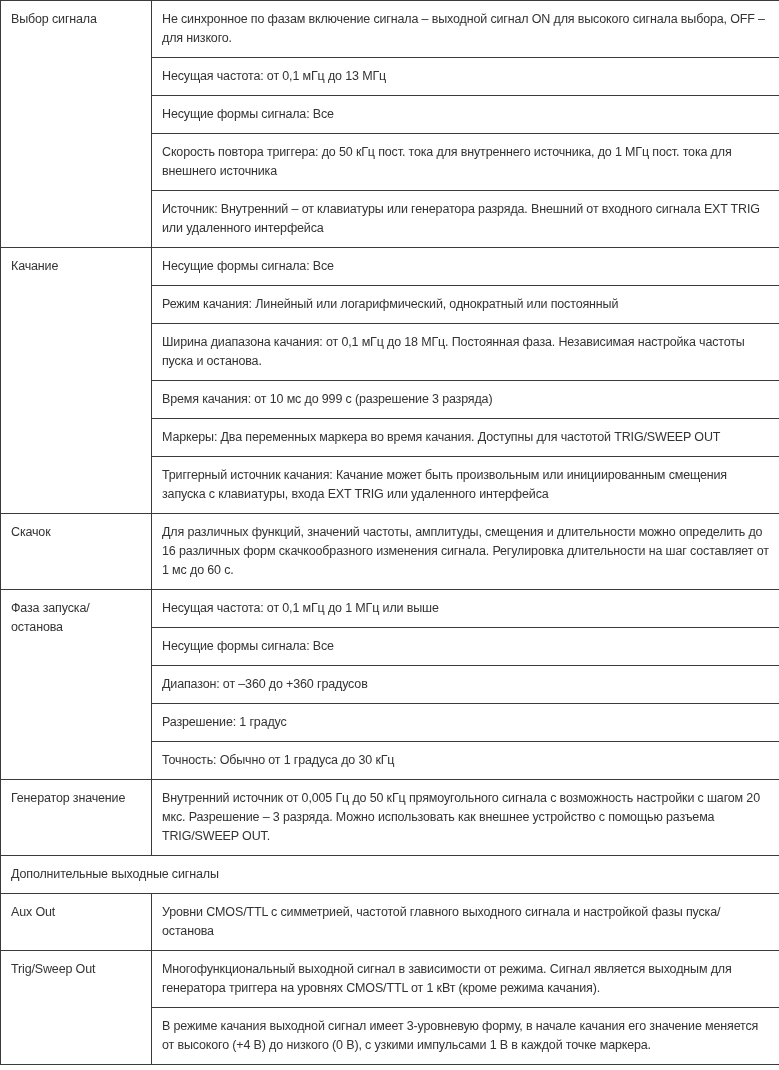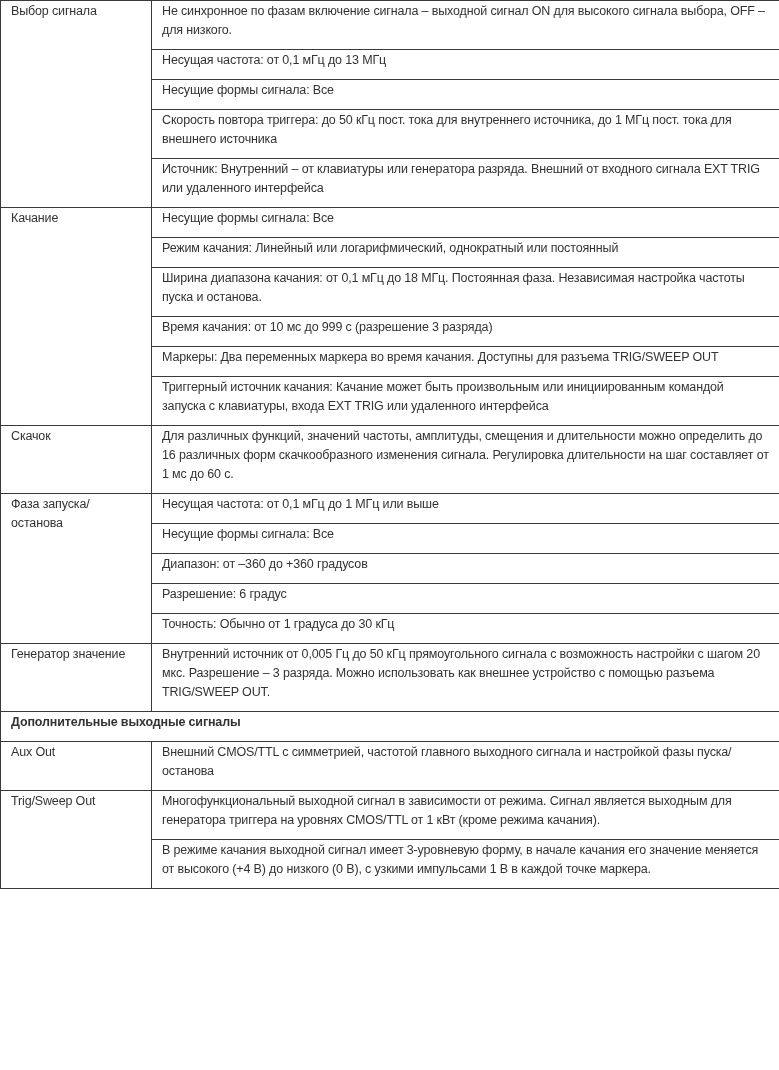--- a/index.html
+++ b/index.html
@@ -15,29 +15,29 @@
       font-size: 12.5px;
       color: #333333;
     }
     table.spec {
       border-collapse: collapse;
       width: 779px;
       table-layout: fixed;
     }
     table.spec td {
       border: 1px solid #3a3a3a;
-      padding: 1px 9px 9px 10px;
+      padding: 9px 9px 9px 10px;
       line-height: 19px;
       vertical-align: top;
       letter-spacing: -0.15px;
     }
     table.spec col.c1 { width: 151px; }
     table.spec col.c2 { width: 628px; }
     td.section-title {
-      font-weight: bold;
+      font-weight: normal;
       padding-top: 9px;
       padding-bottom: 9px;
     }
     td.lbl { }
     td.val { }
   </style>
 </head>
 <body>
 
 <table class="spec">
@@ -69,55 +69,55 @@
       <tr>
         <td class="val">Режим качания: Линейный или логарифмический, однократный или постоянный</td>
       </tr>
       <tr>
         <td class="val">Ширина диапазона качания: от 0,1 мГц до 18 МГц. Постоянная фаза. Независимая настройка частоты пуска и останова.</td>
       </tr>
       <tr>
         <td class="val">Время качания: от 10 мс до 999 с (разрешение 3 разряда)</td>
       </tr>
       <tr>
-        <td class="val">Маркеры: Два переменных маркера во время качания. Доступны для разъема TRIG/SWEEP OUT</td>
+        <td class="val">Маркеры: Два переменных маркера во время качания. Доступны для частотой TRIG/SWEEP OUT</td>
       </tr>
       <tr>
-        <td class="val">Триггерный источник качания: Качание может быть произвольным или инициированным командой запуска с клавиатуры, входа EXT TRIG или удаленного интерфейса</td>
+        <td class="val">Триггерный источник качания: Качание может быть произвольным или инициированным смещения запуска с клавиатуры, входа EXT TRIG или удаленного интерфейса</td>
       </tr>
       <tr>
         <td class="lbl" rowspan="1">Скачок</td>
         <td class="val">Для различных функций, значений частоты, амплитуды, смещения и длительности можно определить до 16 различных форм скачкообразного изменения сигнала. Регулировка длительности на шаг составляет от 1 мс до 60 с.</td>
       </tr>
       <tr>
         <td class="lbl" rowspan="5">Фаза запуска/ останова</td>
         <td class="val">Несущая частота: от 0,1 мГц до 1 МГц или выше</td>
       </tr>
       <tr>
         <td class="val">Несущие формы сигнала: Все</td>
       </tr>
       <tr>
         <td class="val">Диапазон: от –360 до +360 градусов</td>
       </tr>
       <tr>
-        <td class="val">Разрешение: 6 градус</td>
+        <td class="val">Разрешение: 1 градус</td>
       </tr>
       <tr>
         <td class="val">Точность: Обычно от 1 градуса до 30 кГц</td>
       </tr>
       <tr>
         <td class="lbl" rowspan="1">Генератор значение</td>
         <td class="val">Внутренний источник от 0,005 Гц до 50 кГц прямоугольного сигнала с возможность настройки с шагом 20 мкс. Разрешение – 3 разряда. Можно использовать как внешнее устройство с помощью разъема TRIG/SWEEP OUT.</td>
       </tr>
       <tr>
         <td colspan="2" class="section-title">Дополнительные выходные сигналы</td>
       </tr>
       <tr>
         <td class="lbl" rowspan="1">Aux Out</td>
-        <td class="val">Внешний CMOS/TTL с симметрией, частотой главного выходного сигнала и настройкой фазы пуска/ останова</td>
+        <td class="val">Уровни CMOS/TTL с симметрией, частотой главного выходного сигнала и настройкой фазы пуска/ останова</td>
       </tr>
       <tr>
         <td class="lbl" rowspan="2">Trig/Sweep Out</td>
         <td class="val">Многофункциональный выходной сигнал в зависимости от режима. Сигнал является выходным для генератора триггера на уровнях CMOS/TTL от 1 кВт (кроме режима качания).</td>
       </tr>
       <tr>
         <td class="val">В режиме качания выходной сигнал имеет 3-уровневую форму, в начале качания его значение меняется от высокого (+4 В) до низкого (0 В), с узкими импульсами 1 В в каждой точке маркера.</td>
       </tr>
     </tbody>
 </table>

